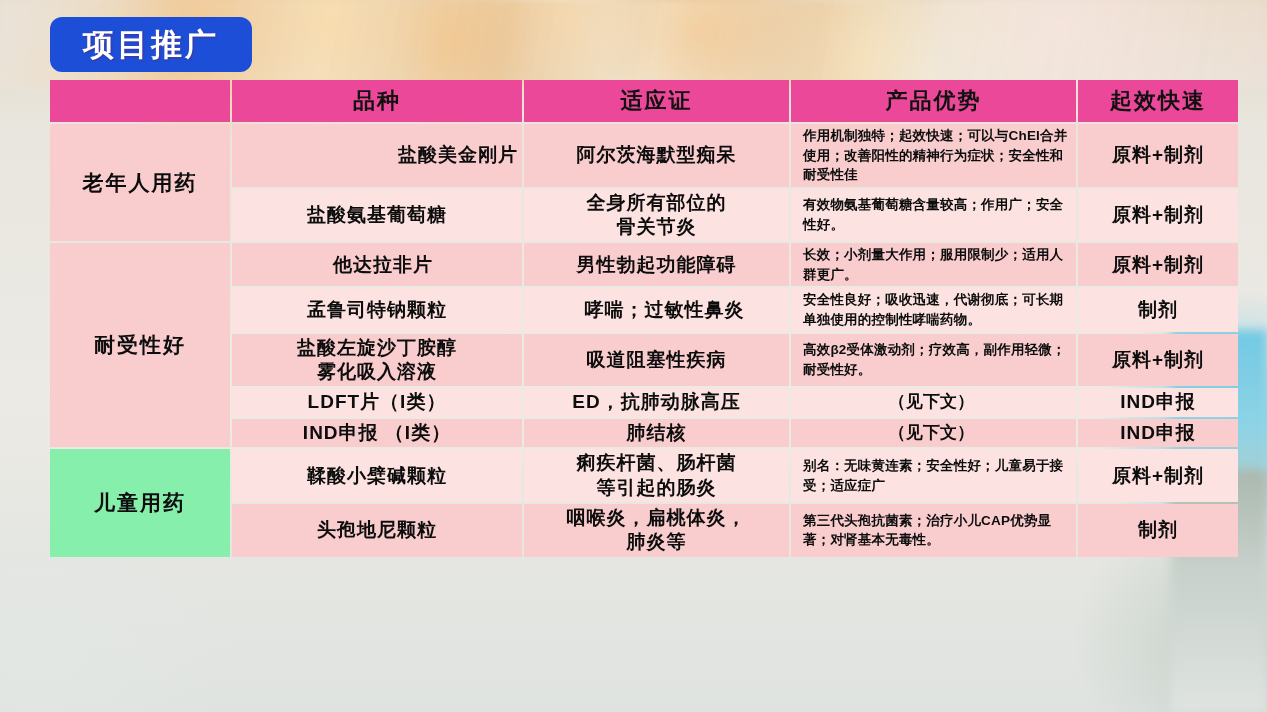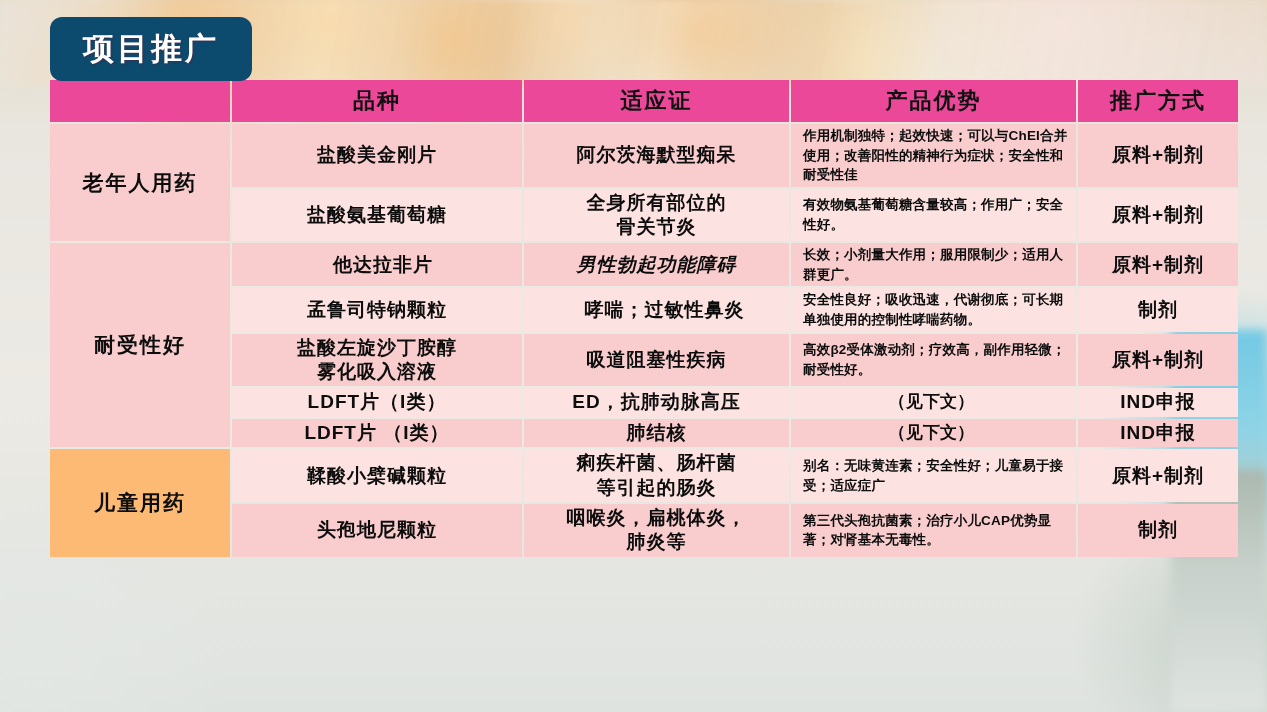--- a/index.html
+++ b/index.html
@@ -66,22 +66,22 @@
     background: linear-gradient(180deg, #aab8ae 0%, #c7d0ca 40%, #dfe4e1 100%);
     filter: blur(5px);
   }
 
   
   .title-badge {
     position: absolute;
     left: 50px;
     top: 17px;
     width: 202px;
-    height: 64px;
-    background: #0c4a6e;
+    height: 55px;
+    background: #1d4ed8;
     border-radius: 12px;
     display: flex;
     align-items: center;
     justify-content: center;
     color: #ffffff;
     font-size: 31px;
     font-weight: bold;
     letter-spacing: 3px;
     text-shadow: 1px 1px 2px rgba(140,0,20,.35);
     z-index: 5;
@@ -122,21 +122,21 @@
     letter-spacing: 2px;
     color: #111111;
   }
   .hdr-blank { background: #fa4a63; }
 
   .grp {
     font-size: 21px;
     letter-spacing: 2px;
     background: #f9cdce;
   }
-  .grp.alt { background: #fdba74; }
+  .grp.alt { background: #86efac; }
 
   td.name, td.indi, td.promo {
     font-size: 19px;
     letter-spacing: 1px;
     line-height: 1.28;
   }
   td.adv {
     font-size: 13.5px;
     line-height: 1.45;
     text-align: left;
@@ -182,42 +182,42 @@
         <col class="c2">
         <col class="c3">
         <col class="c4">
     </colgroup>
     <thead>
       <tr>
         <th class="hdr-blank"></th>
         <th>品种</th>
         <th>适应证</th>
         <th>产品优势</th>
-        <th>推广方式</th>
+        <th>起效快速</th>
       </tr>
     </thead>
     <tbody id="tbody">
         <tr>
           <td class="grp" rowspan="2">老年人用药</td>
-          <td class="name r-dark" style="white-space: pre-line;">盐酸美金刚片</td>
+          <td class="name r-dark" style="white-space: pre-line; text-align: right;">盐酸美金刚片</td>
           <td class="indi r-dark" style="white-space: pre-line;">阿尔茨海默型痴呆</td>
           <td class="adv r-dark">作用机制独特；起效快速；可以与ChEI合并使用；改善阳性的精神行为症状；安全性和耐受性佳</td>
           <td class="promo r-dark">原料+制剂</td>
         </tr>
         <tr>
           <td class="name r-light" style="white-space: pre-line; margin-left: 28px;">盐酸氨基葡萄糖</td>
           <td class="indi r-light" style="white-space: pre-line; text-align: center;">全身所有部位的
 骨关节炎</td>
           <td class="adv r-light">有效物氨基葡萄糖含量较高；作用广；安全性好。</td>
           <td class="promo r-light">原料+制剂</td>
         </tr>
         <tr>
           <td class="grp" rowspan="5">耐受性好</td>
           <td class="name r-dark" style="white-space: pre-line; padding-left: 16px;">他达拉非片</td>
-          <td class="indi r-dark" style="white-space: pre-line; font-style: italic;">男性勃起功能障碍</td>
+          <td class="indi r-dark" style="white-space: pre-line;">男性勃起功能障碍</td>
           <td class="adv r-dark">长效；小剂量大作用；服用限制少；适用人群更广。</td>
           <td class="promo r-dark">原料+制剂</td>
         </tr>
         <tr>
           <td class="name r-light" style="white-space: pre-line;">孟鲁司特钠颗粒</td>
           <td class="indi r-light" style="white-space: pre-line; padding-left: 20px;">哮喘；过敏性鼻炎</td>
           <td class="adv r-light">安全性良好；吸收迅速，代谢彻底；可长期单独使用的控制性哮喘药物。</td>
           <td class="promo r-light">制剂</td>
         </tr>
         <tr>
@@ -227,21 +227,21 @@
           <td class="adv r-dark">高效β2受体激动剂；疗效高，副作用轻微；耐受性好。</td>
           <td class="promo r-dark">原料+制剂</td>
         </tr>
         <tr>
           <td class="name r-light" style="white-space: pre-line;">LDFT片（I类）</td>
           <td class="indi r-light" style="white-space: pre-line;">ED，抗肺动脉高压</td>
           <td class="adv ctr r-light">（见下文）</td>
           <td class="promo r-light">IND申报</td>
         </tr>
         <tr>
-          <td class="name r-dark" style="white-space: pre-line;">LDFT片 （I类）</td>
+          <td class="name r-dark" style="white-space: pre-line;">IND申报 （I类）</td>
           <td class="indi r-dark" style="white-space: pre-line;">肺结核</td>
           <td class="adv ctr r-dark">（见下文）</td>
           <td class="promo r-dark">IND申报</td>
         </tr>
         <tr>
           <td class="grp alt" rowspan="2">儿童用药</td>
           <td class="name r-light" style="white-space: pre-line;">鞣酸小檗碱颗粒</td>
           <td class="indi r-light" style="white-space: pre-line;">痢疾杆菌、肠杆菌
 等引起的肠炎</td>
           <td class="adv r-light">别名：无味黄连素；安全性好；儿童易于接受；适应症广</td>

